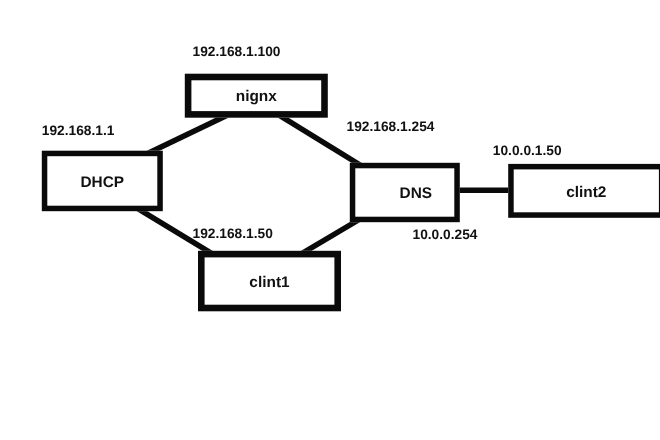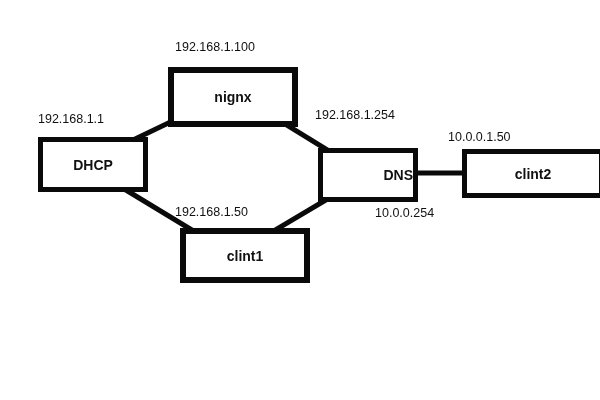--- a/index.html
+++ b/index.html
@@ -28,26 +28,26 @@
     background: #ffffff;
     border: 5px solid #0a0a0a;
     display: flex;
     align-items: center;
     justify-content: center;
     font-weight: bold;
     font-size: 14px;
     color: #111111;
   }
   .node.left-align {
-    justify-content: flex-end;
+    justify-content: center;
     padding-left: 20px;
   }
   .ip-label {
     position: absolute;
-    font-weight: normal;
+    font-weight: bold;
     font-size: 12.5px;
     color: #111111;
     white-space: nowrap;
   }
 </style>
 </head>
 <body>
 
 <div class="canvas">
 
@@ -63,21 +63,21 @@
   <div class="ip-label" style="left:175px; top:40px;">192.168.1.100</div>
   <div class="ip-label" style="left:175px; top:205px;">192.168.1.50</div>
   <div class="ip-label" style="left:315px; top:108px;">192.168.1.254</div>
   <div class="ip-label" style="left:375px; top:206px;">10.0.0.254</div>
   <div class="ip-label" style="left:448px; top:130px;">10.0.0.1.50</div>
 
   <div class="node" style="left:38px;  top:137px; width:110px;  height:55px;">
     <span>DHCP</span>
   </div>
 
-  <div class="node" style="left:168px; top:67px;  width:130px; height:60px; border-width:6px;">
+  <div class="node" style="left:168px; top:67px;  width:130px; height:40px; border-width:6px;">
     <span>nignx</span>
   </div>
 
   <div class="node" style="left:168px; top:228px; width:130px; height:55px; border-width:6px;margin-left:12px;">
     <span>clint1</span>
   </div>
 
   <div class="node left-align" style="left:318px; top:148px; width:100px; height:54px;">
     <span>DNS</span>
   </div>

